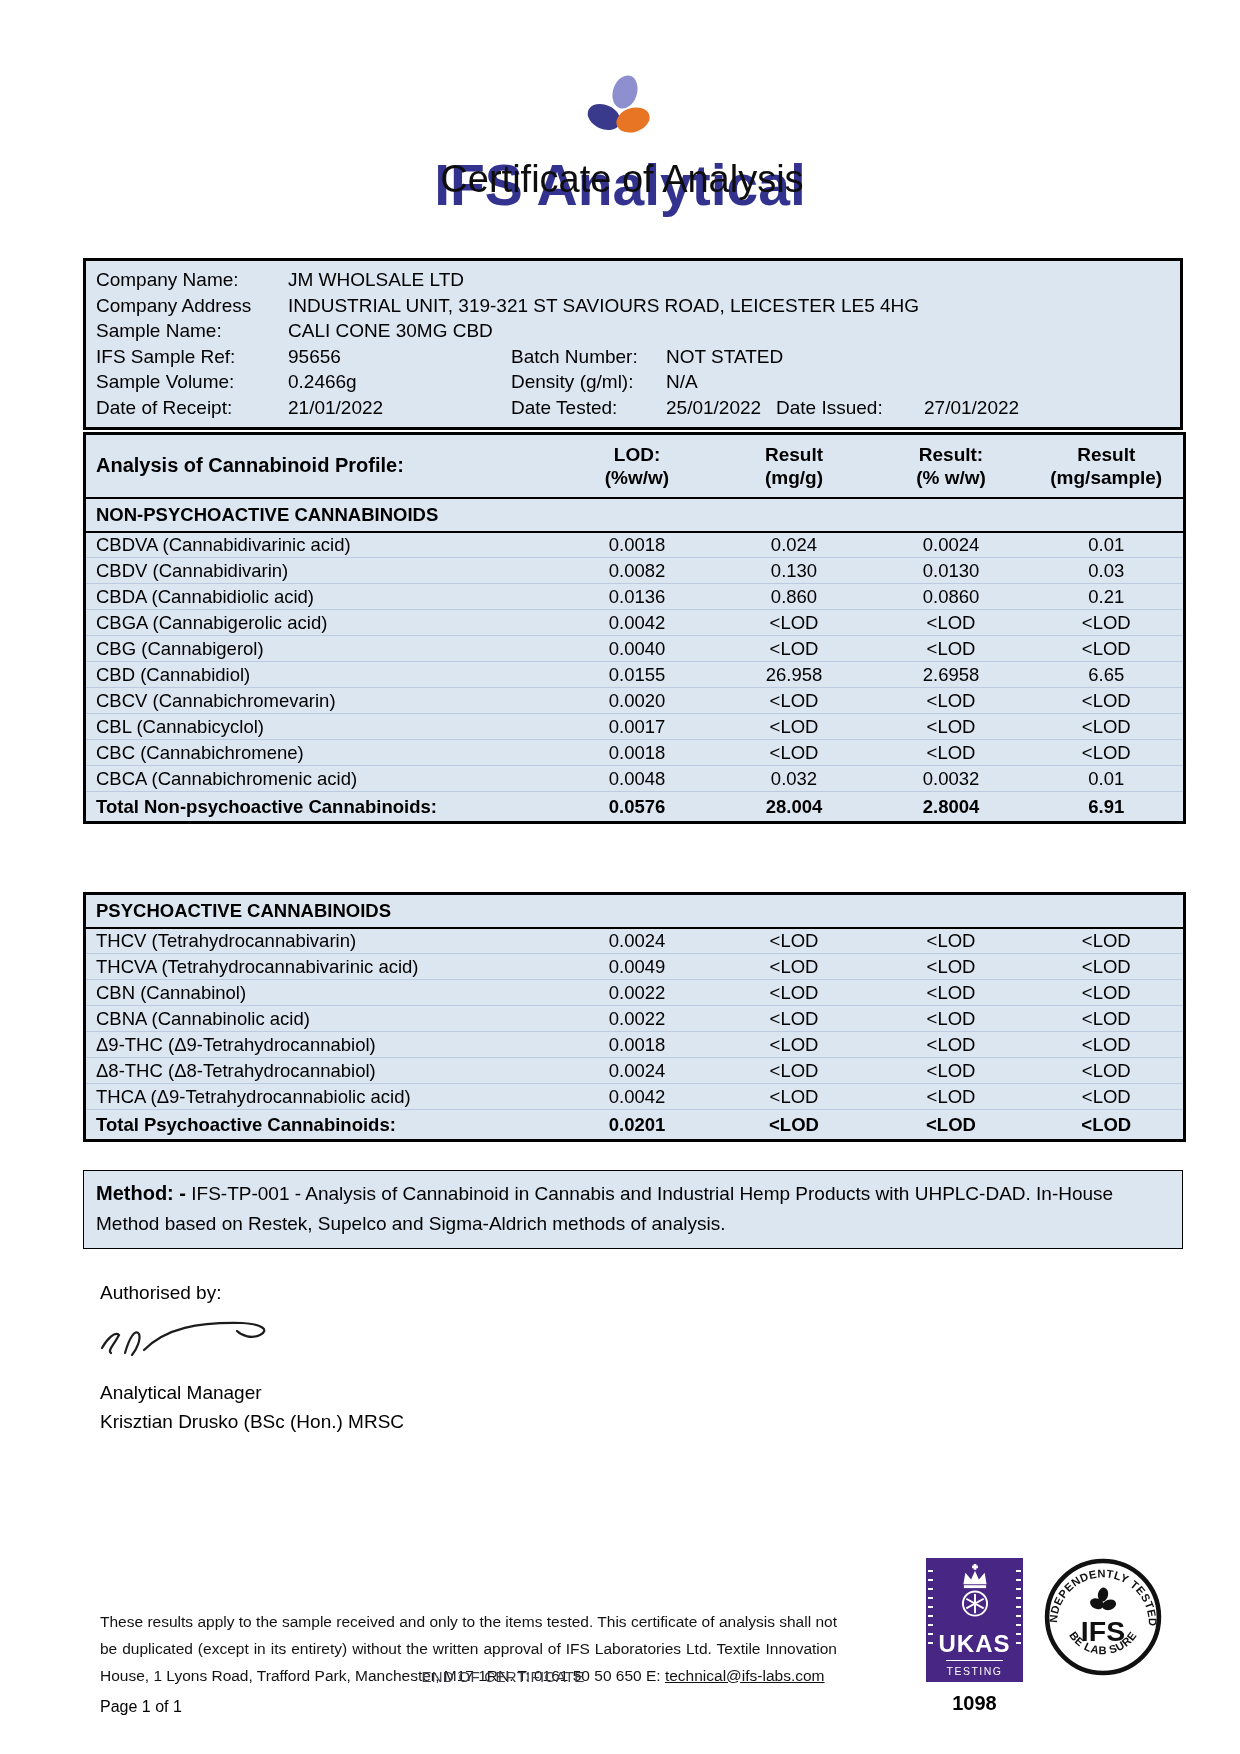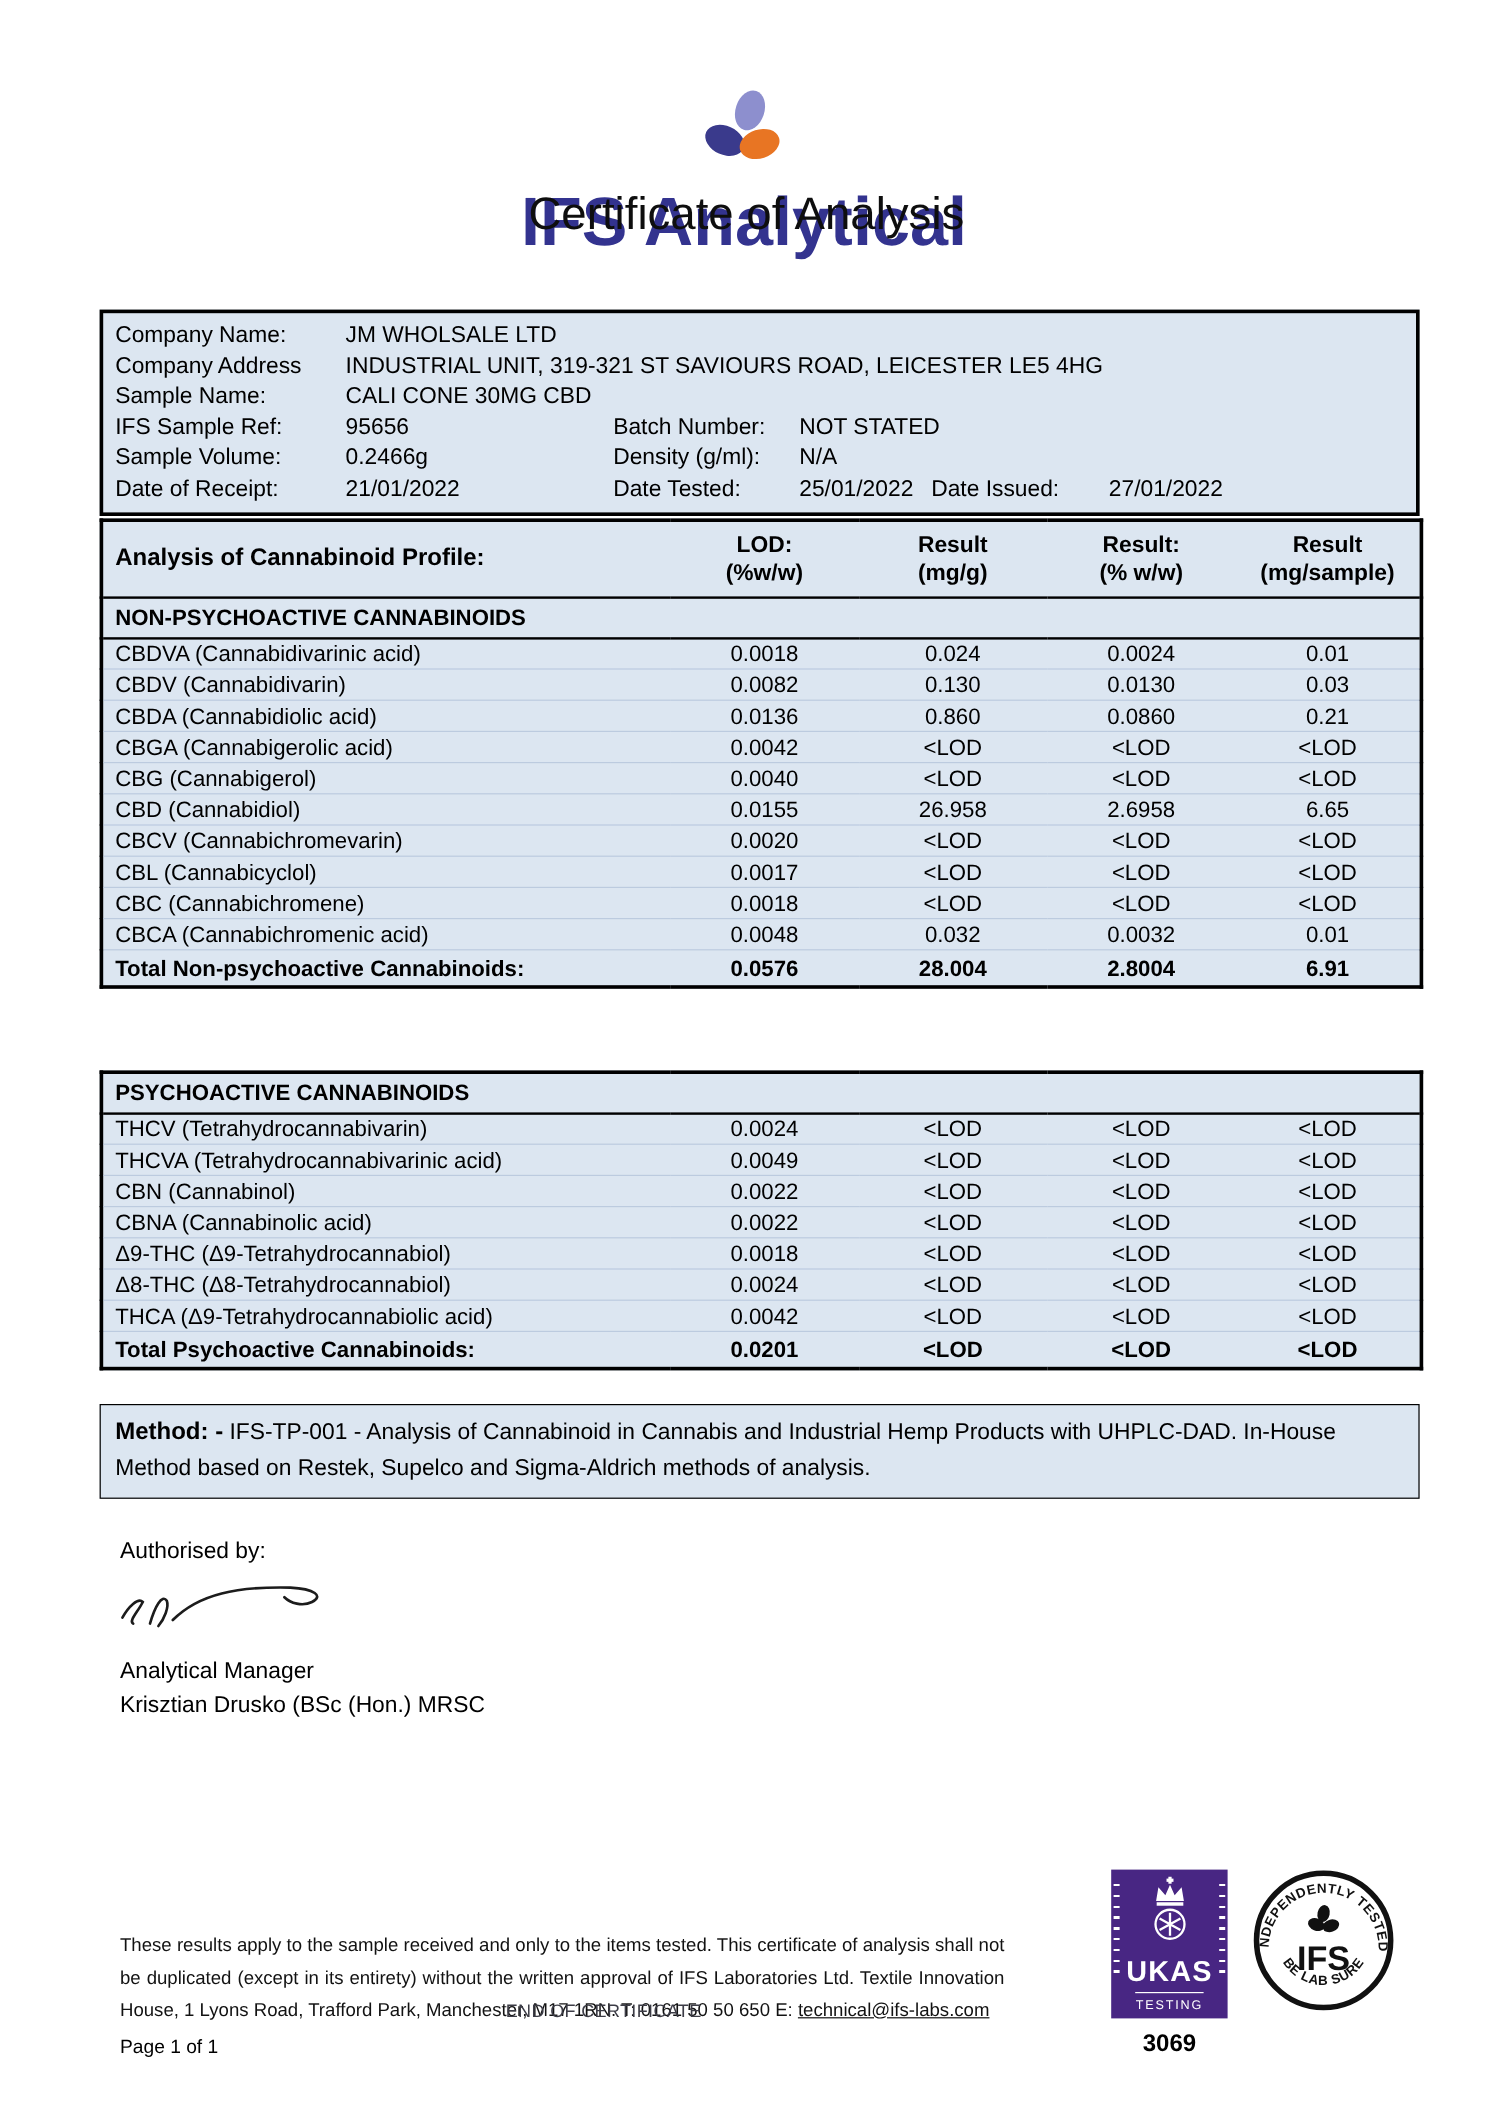--- a/index.html
+++ b/index.html
@@ -338,21 +338,21 @@
         <rect x="18.5" y="23" width="23" height="3"></rect>
       </g>
       <g stroke="#fff" stroke-width="2" fill="none">
         <circle cx="30" cy="42" r="12.5"></circle>
         <path d="M30,32 L30,52 M21,37 L39,47 M39,37 L21,47"></path>
       </g>
     </svg>
     <div class="ukas-name">UKAS</div>
     <div class="ukas-sub">TESTING</div>
   </div>
-  <div class="ukas-number">3069</div>
+  <div class="ukas-number">1098</div>
 
   <svg class="ifs-badge" viewBox="0 0 120 120">
     <circle cx="60" cy="60" r="55" fill="#fff" stroke="#111" stroke-width="4.5"></circle>
     <defs>
       <path id="arcTop" d="M 15,66 A 45,45 0 0 1 105,66" fill="none"></path>
       <path id="arcBot" d="M 23,70 A 39,39 0 0 0 97,70" fill="none"></path>
     </defs>
     <g fill="#111">
       <ellipse cx="60" cy="38" rx="5" ry="7" transform="rotate(12 60 38)"></ellipse>
       <ellipse cx="54" cy="47" rx="7" ry="5" transform="rotate(22 54 47)"></ellipse>

